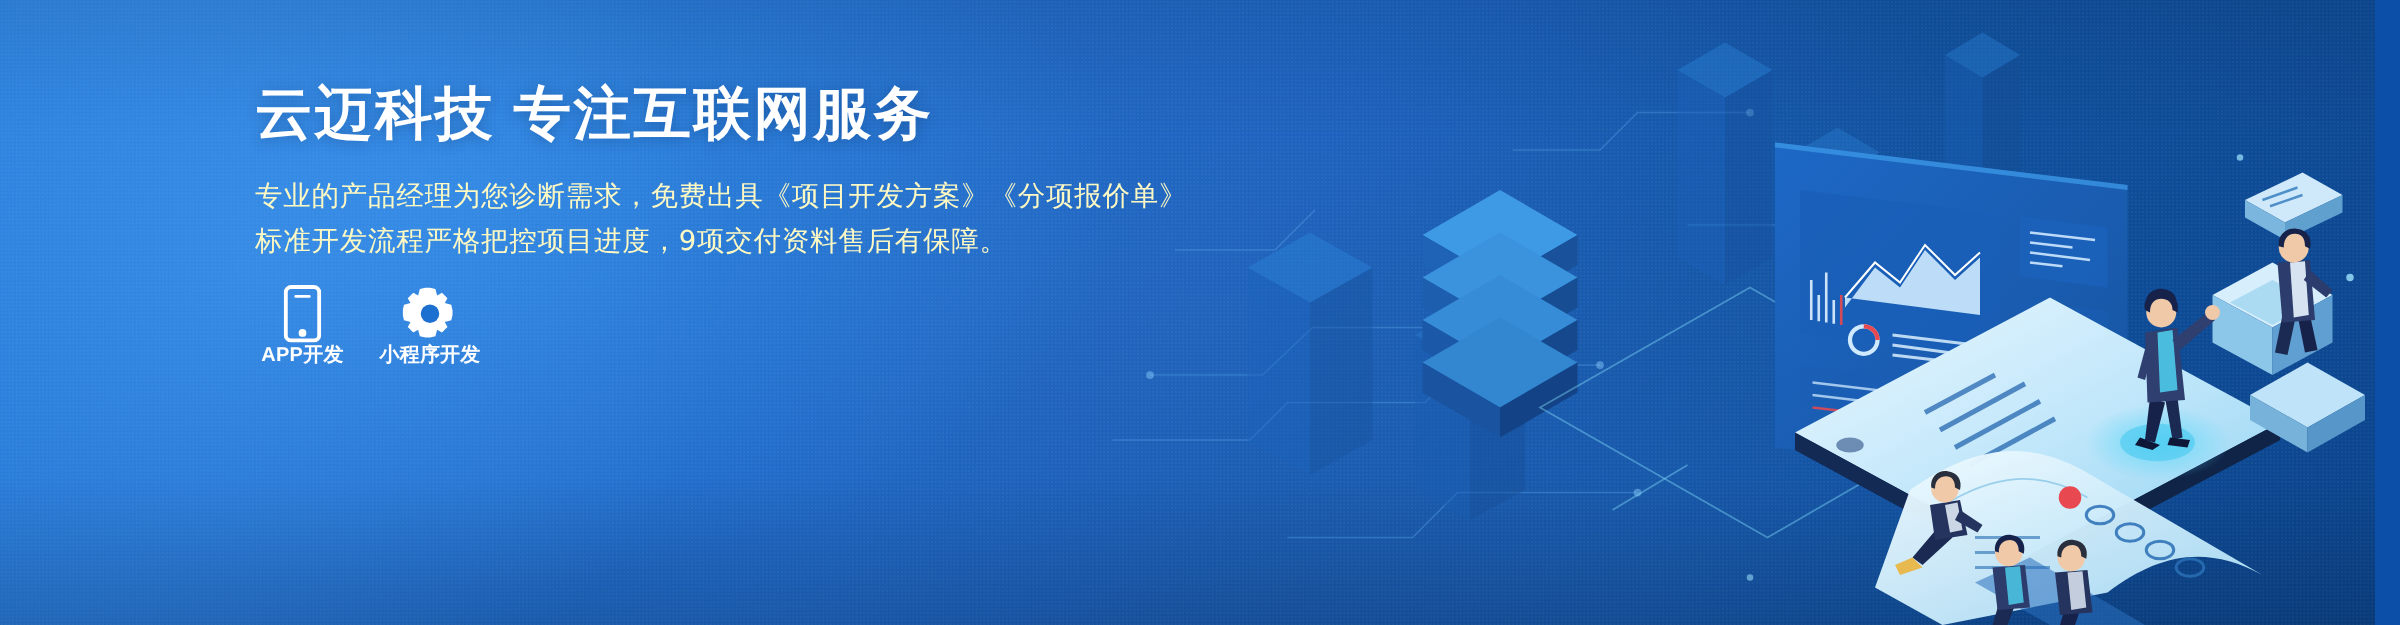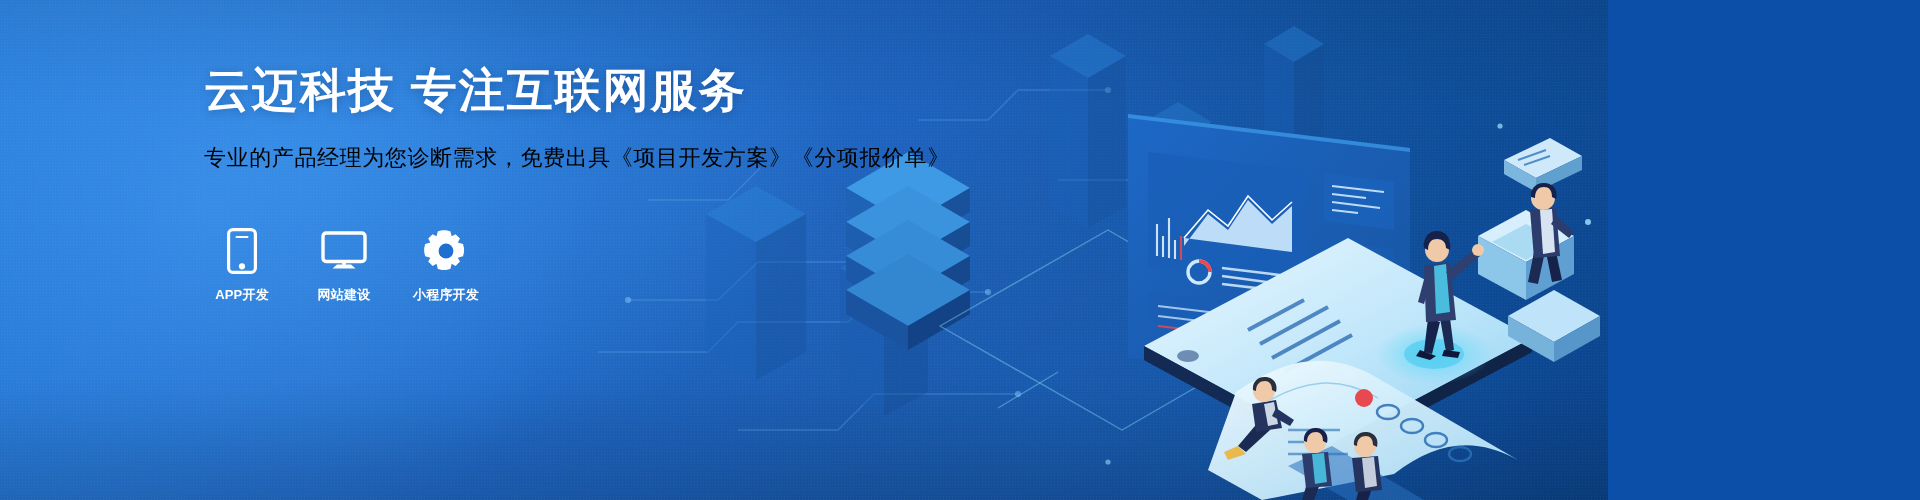--- a/index.html
+++ b/index.html
@@ -2,21 +2,21 @@
 <html><head>
 <meta charset="utf-8">
 <style>
   html, body {
     margin: 0;
     padding: 0;
     background: #0c4fa8;
   }
   #banner {
     position: relative;
-    width: 1608px;
+    width: 1900px;
     height: 500px;
     overflow: hidden;
     font-family: "Liberation Sans", "DejaVu Sans", sans-serif;
     background: #1c6fd0;
   }
 
   
   .bg-base {
     position: absolute;
     inset: 0;
@@ -56,21 +56,21 @@
     letter-spacing: 2px;
     white-space: nowrap;
     text-shadow: 0 2px 10px rgba(4,40,90,0.30);
   }
   .sub {
     margin: 22px 0 0 0;
   }
   .sub-line {
     font-size: 22px;
     line-height: 36px;
-    color: #000000;
+    color: #fef9c3;
     letter-spacing: 0.6px;
     white-space: nowrap;
     font-family: "DejaVu Sans", "Liberation Sans", sans-serif;
     font-weight: 400;
   }
 
   
   .services {
     position: absolute;
     left: 204px;
@@ -88,22 +88,21 @@
     cursor: pointer;
   }
   .svc-ico {
     height: 46px;
     display: flex;
     align-items: center;
     justify-content: center;
   }
   .svc-ico svg { display: block; }
   .svc-label {
-    margin-top: 12px;
-    font-size: 13px;
+    font-size: 16px;
     font-weight: 700;
     color: #ffffff;
     white-space: nowrap;
     letter-spacing: 0.2px;
   }
 
   
   .art {
     position: absolute;
     right: 0;
@@ -440,49 +439,39 @@
     </svg>
   </div>
 
   <div class="glow-left"></div>
   <div class="bg-vignette"></div>
 
   <div class="copy">
     <h1 class="headline">云迈科技 专注互联网服务</h1>
     <div class="sub">
       <div class="sub-line">专业的产品经理为您诊断需求，免费出具《项目开发方案》《分项报价单》</div>
+      <div class="sub-line">标准开发流程严格把控项目进度，9项交付资料售后有保障。</div>
     </div>
   </div>
 
   <div class="services">
 
     <div class="svc">
       <span class="svc-ico">
         <svg width="30" height="46" viewBox="0 0 30 46">
           <rect x="1.6" y="1.6" width="26.8" height="42.8" rx="4.4" fill="none" stroke="#ffffff" stroke-width="3.2"></rect>
           <rect x="8.5" y="8" width="13" height="2.1" rx="1" fill="#ffffff"></rect>
           <circle cx="15" cy="38.3" r="3.1" fill="#ffffff"></circle>
         </svg>
       </span>
       <span class="svc-label">APP开发</span>
     </div>
 
 
 
-    <div class="svc">
-      <span class="svc-ico">
-        <svg width="46" height="40" viewBox="0 0 46 40">
-          <rect x="2" y="2" width="42" height="28.5" rx="3.2" fill="none" stroke="#ffffff" stroke-width="3.4"></rect>
-          <path d="M23 30.5 L23 34.6" stroke="#ffffff" stroke-width="3"></path>
-          <path d="M11.5 37.6 L34.5 37.6 L30 33.4 L16 33.4 Z" fill="#ffffff"></path>
-          <circle cx="23" cy="32.6" r="1.8" fill="#ffffff"></circle>
-        </svg>
-      </span>
-      <span class="svc-label">网站建设</span>
-    </div>
 
     <div class="svc">
       <span class="svc-ico">
         <svg width="44" height="44" viewBox="0 0 44 44">
           <path d="M22 0.8 L26.6 1.9 L28.1 7.4 L32.2 5.1 L36.9 9.8 L34.6 13.9 L40.1 15.4 L41.2 20 L41.2 24 L40.1 28.6 L34.6 30.1 L36.9 34.2 L32.2 38.9 L28.1 36.6 L26.6 42.1 L22 43.2 L18 43.2 L13.4 42.1 L11.9 36.6 L7.8 38.9 L3.1 34.2 L5.4 30.1 L-0.1 28.6 L-1.2 24 L-1.2 20 L-0.1 15.4 L5.4 13.9 L3.1 9.8 L7.8 5.1 L11.9 7.4 L13.4 1.9 L18 0.8 Z" fill="#ffffff" transform="translate(1.3,0.4) scale(0.94)"></path>
           <circle cx="22" cy="22" r="7.4" fill="#1d6fd0"></circle>
         </svg>
       </span>
       <span class="svc-label">小程序开发</span>
     </div>

